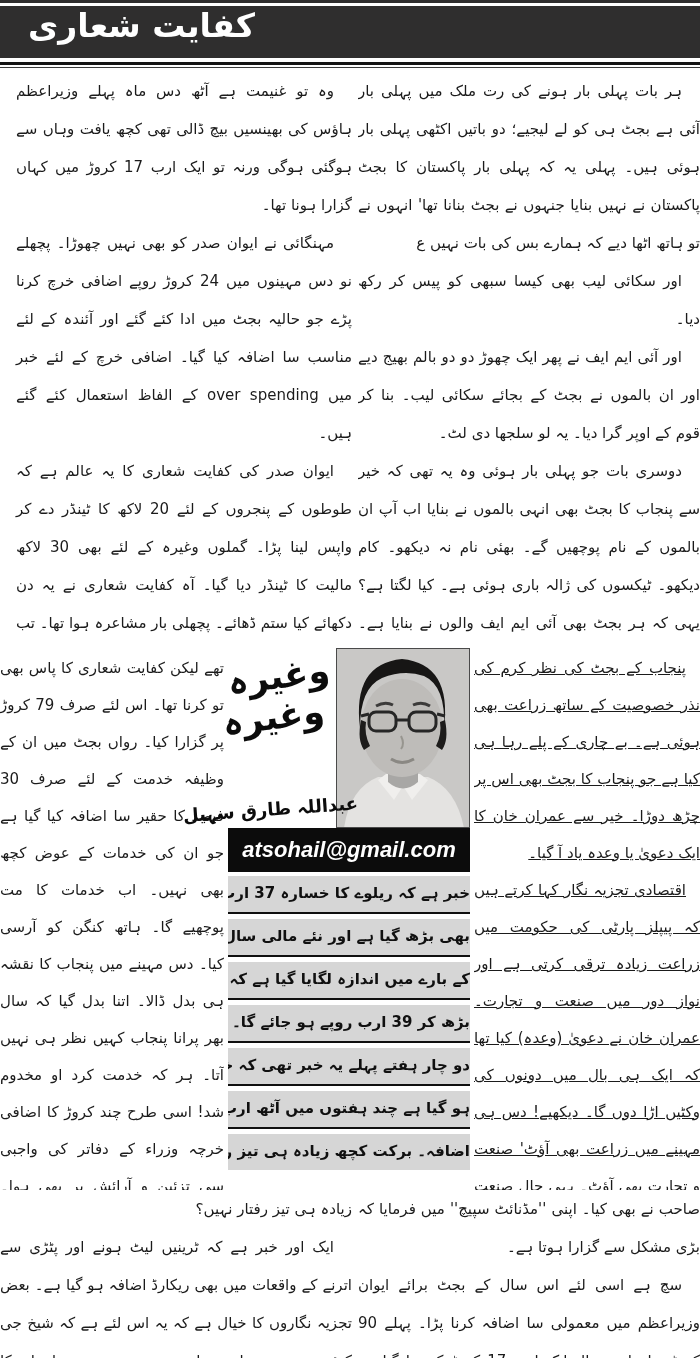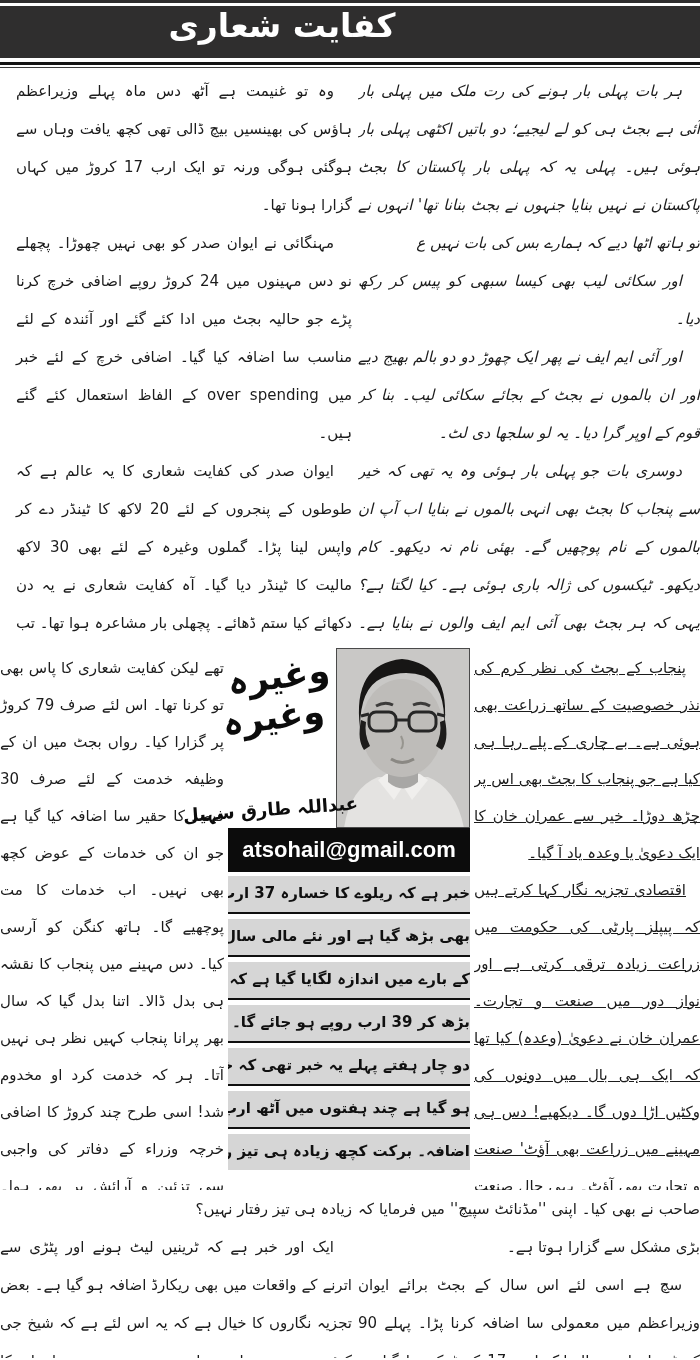--- a/index.html
+++ b/index.html
@@ -2,32 +2,32 @@
 <html lang="ur"><head>
 <meta charset="utf-8">
 <style>
   html,body { margin:0; padding:0; background:#ffffff; }
   .page { position:relative; width:700px; height:1360px; background:#ffffff; overflow:hidden;
           font-family:"DejaVu Sans", sans-serif; }
 
   
   .header-band { position:absolute; left:0; top:0; width:700px; height:58px; background:#2f2e2e; }
   .header-stripe { position:absolute; left:0; top:3px; width:700px; height:3px; background:#ffffff; }
-  .header-title { position:absolute; left:0; top:6px; width:564px; text-align:center;
-                  color:#ffffff; font-size:33px; font-weight:bold; direction:rtl; letter-spacing:1px; }
+  .header-title { position:absolute; left:0; top:6px; width:564px; text-align:left;
+                  color:#ffffff; font-size:33px; font-weight:bold; direction:rtl; letter-spacing:1px;padding-left:28px; }
   .rule-a { position:absolute; left:0; top:62px; width:700px; height:3px; background:#141414; }
   .rule-b { position:absolute; left:0; top:67px; width:700px; height:1px; background:#3a3a3a; }
 
   
   .col { position:absolute; top:72px; direction:rtl; text-align:justify; color:#1b1b1b;
          font-size:15px; }
   .col-right { left:358px; width:342px; height:1286px; }
   .col-left  { left:0px;   width:352px; height:1286px; }
   .block { overflow:hidden; }
-  .blk-tall-r { height:578px;font-style:italic; }
+  .blk-tall-r { height:578px; }
   .blk-narrow-r { height:540px; width:226px; margin-left:116px; margin-right:0;text-decoration:underline; }
   .blk-bottom-r { height:168px; }
   .blk-tall-l { height:578px;padding-left:16px; }
   .blk-narrow-l { height:540px; width:224px; margin-right:128px; margin-left:0; }
   .blk-bottom-l { height:168px; }
   .col p { margin:0; text-indent:18px; line-height:38px; }
   .narrow p { line-height:37px; text-indent:14px; }
   .verse { text-indent:0 !important; padding-right:34px; }
 
   
@@ -37,21 +37,21 @@
   .column-logo .lg1 { font-size:35px; line-height:40px; }
   .column-logo .lg2 { font-size:35px; line-height:40px; transform:translateX(-10px); }
   .author-name { position:absolute; left:0px; bottom:10px; width:130px; text-align:center;
                  font-size:18px; font-weight:bold; color:#0c0c0c; white-space:nowrap;
                  direction:rtl; transform:rotate(-4deg); }
   .author-photo { position:absolute; right:0; top:0; width:134px; height:180px; display:block; }
 
   
   .email-bar { position:absolute; left:228px; top:828px; width:242px; height:44px; background:#0c0c0c;
                color:#ffffff; font-family:"Liberation Sans", sans-serif; font-weight:bold;
-               font-size:22px; text-align:center; line-height:44px; }
+               font-size:22px; text-align:center; line-height:44px;font-style:italic; }
 
   
   .pull-quote { position:absolute; left:228px; top:876px; width:242px; }
   .pq-row { height:36px; background:#d6d6d6; border-bottom:2px solid #101010; margin-bottom:5px;
             text-align:center; line-height:35px; font-weight:bold; font-size:15px; color:#101010;
             direction:rtl; white-space:nowrap; overflow:hidden; }
   .pq-row:last-child { border-bottom:none; }
 </style>
 </head>
 <body>

